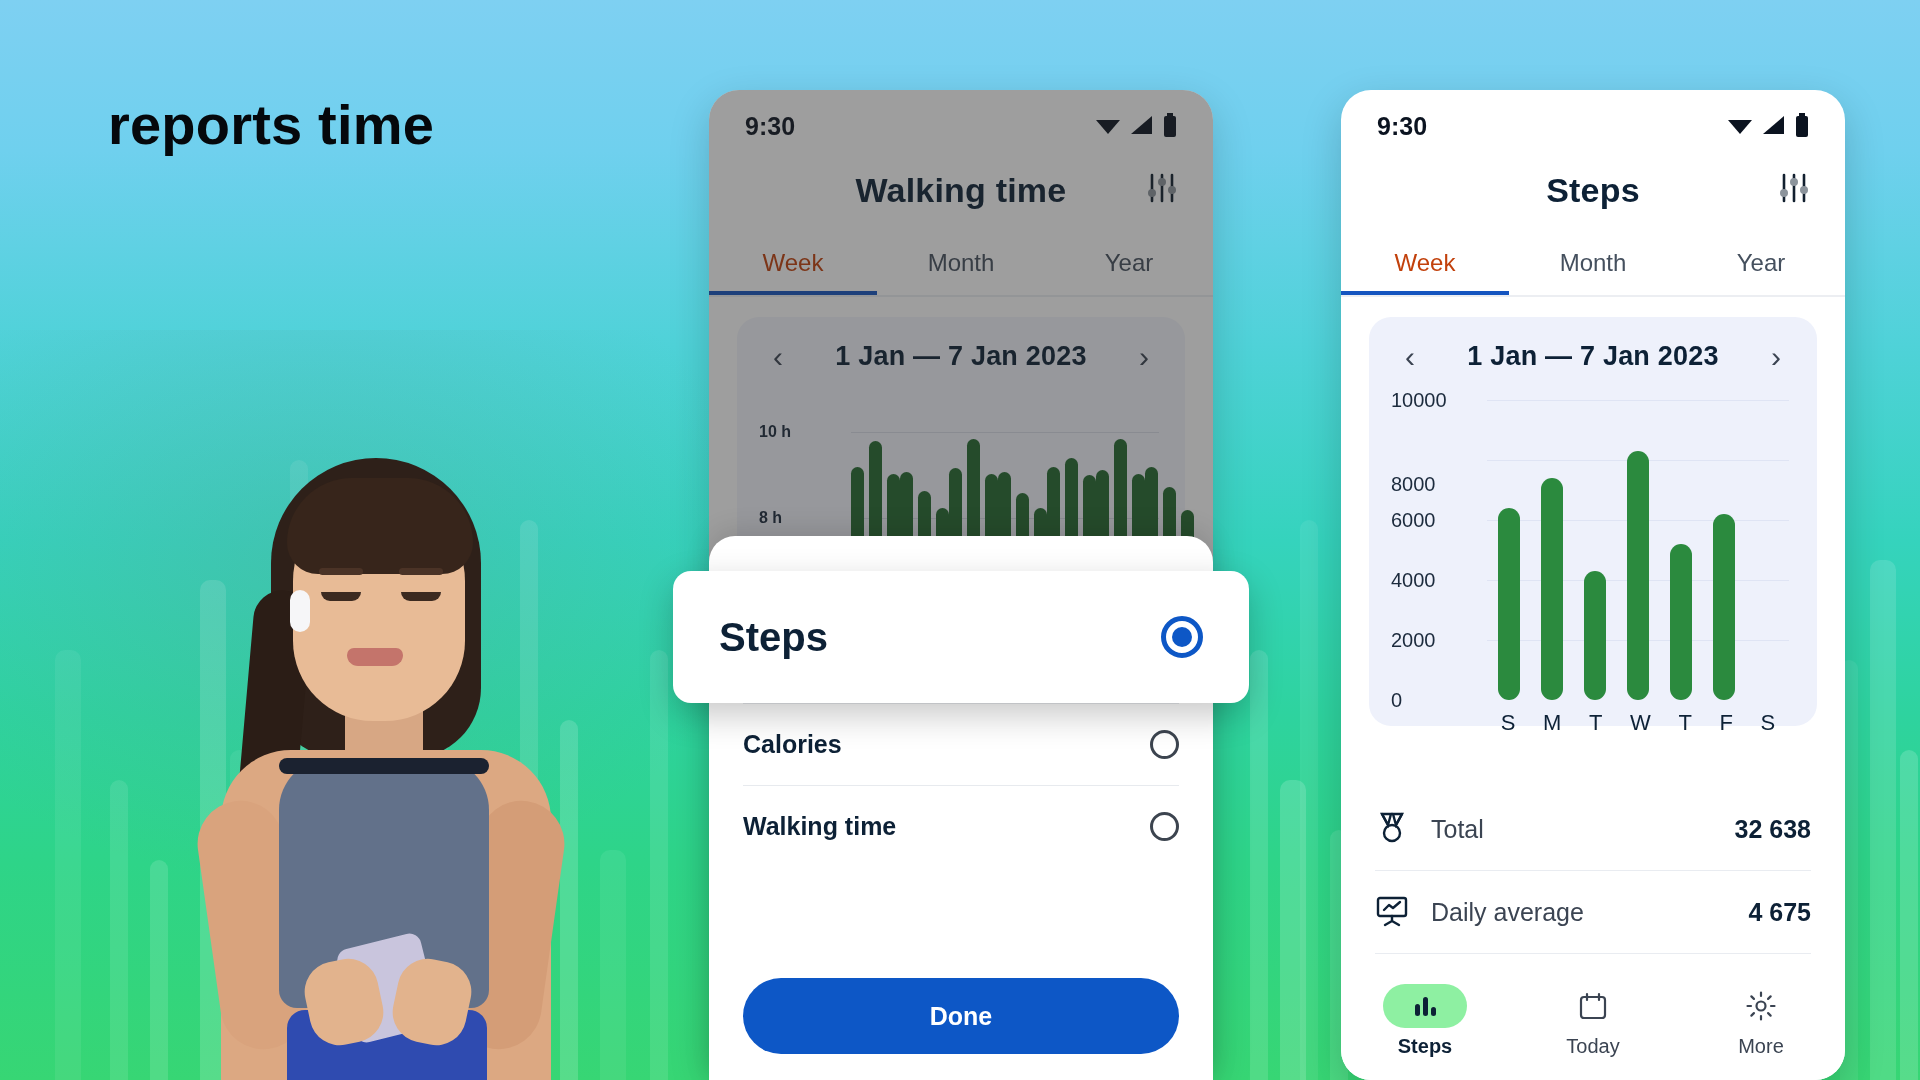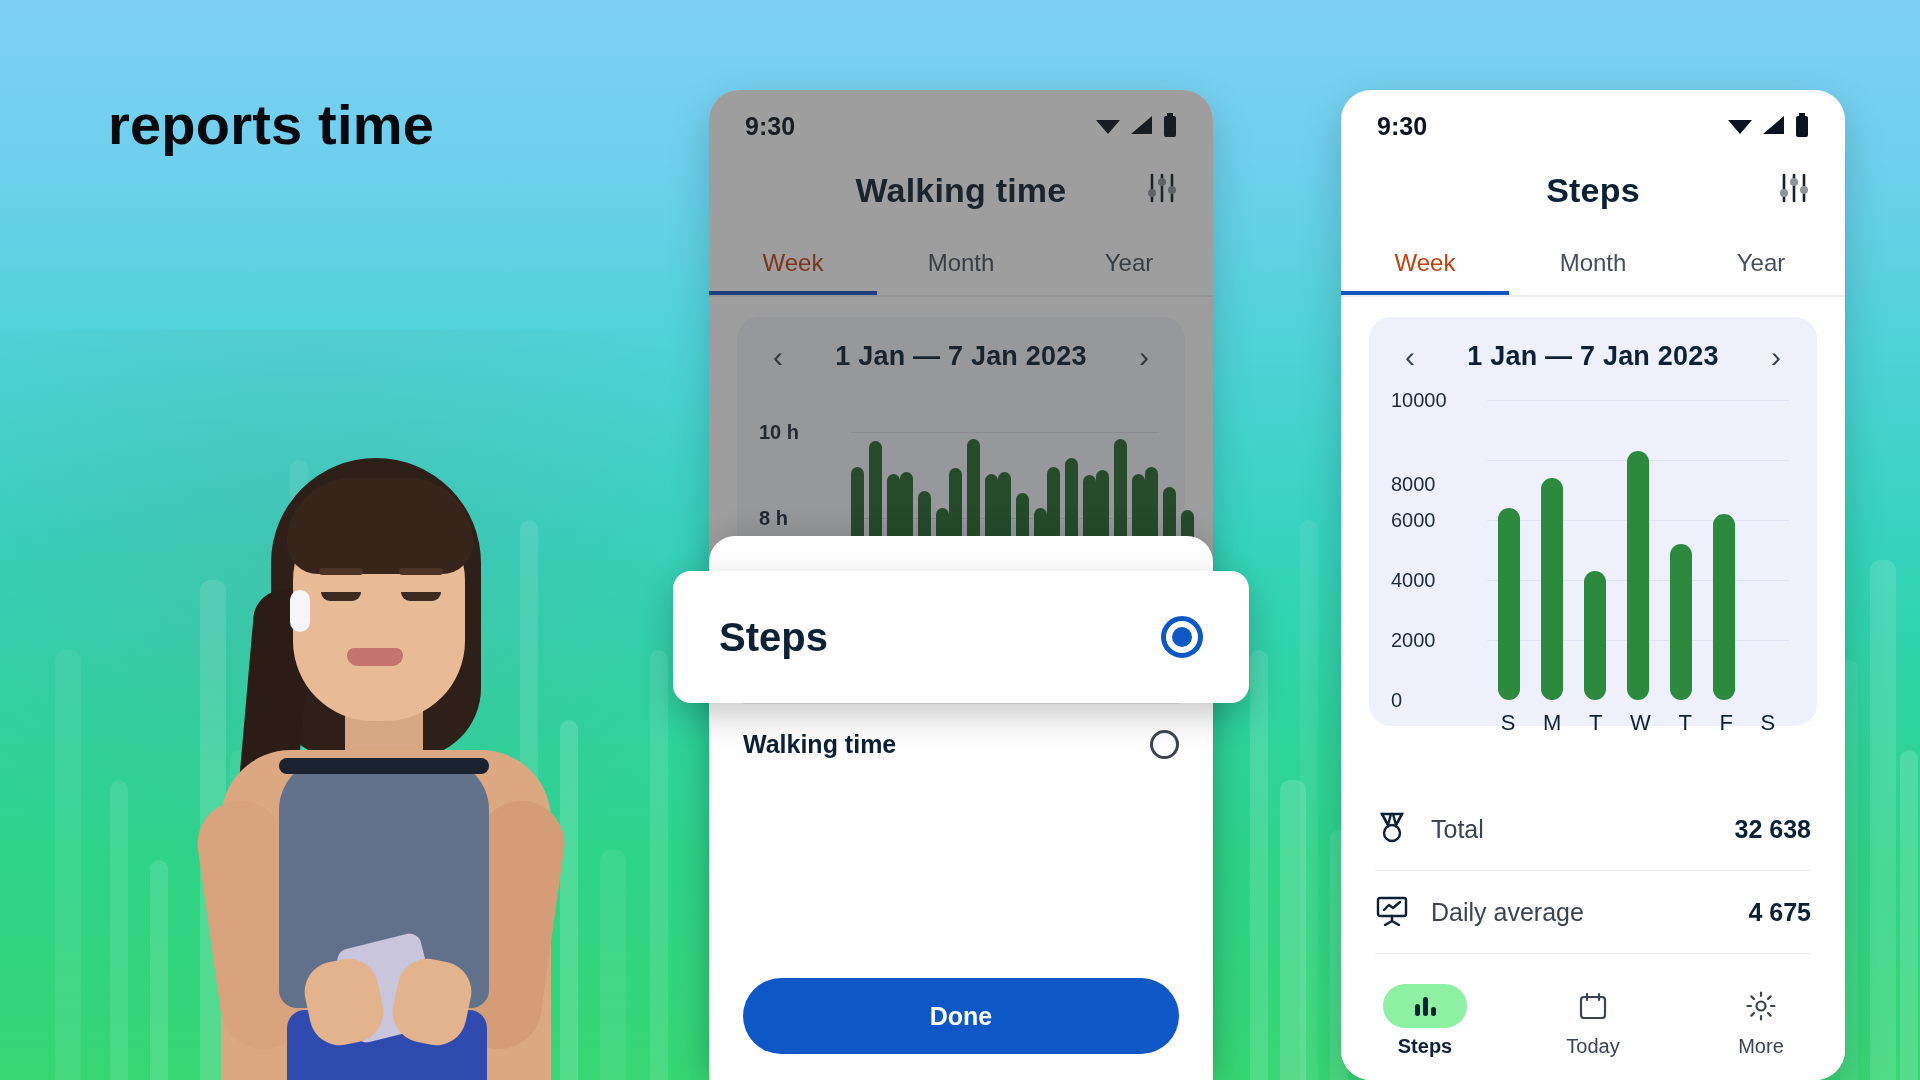--- a/index.html
+++ b/index.html
@@ -108,21 +108,21 @@
   .bottomnav { position:absolute; bottom:0; left:0; right:0; height:112px; background:#fff;
      display:flex; align-items:center; justify-content:space-around; padding-bottom:6px;}
   .navitem { display:flex; flex-direction:column; align-items:center; gap:7px; }
   .navpill { width:84px; height:44px; border-radius:22px; display:flex; align-items:center; justify-content:center; }
   .navpill.on { background:#8ef0a2; }
   .navlabel { font-size:20px; color:#3b4452; }
   .navlabel.on { color:#0d2136; font-weight:bold; }
 
   
   .miniplot { position:relative; height:190px; margin-top:26px; }
-  .mlab { position:absolute; left:0; font-size:20px; color:#1c2b3d; font-weight:bold; transform:translateY(-50%); }
+  .mlab { position:absolute; left:0; font-size:16px; color:#1c2b3d; font-weight:bold; transform:translateY(-50%); }
   .mgline { position:absolute; left:92px; right:4px; height:1px; background:#d9dde8; }
   .mgroups { position:absolute; left:92px; right:4px; bottom:0; top:0;
      display:flex; align-items:flex-end; justify-content:space-between; }
   .mgroup { display:flex; align-items:flex-end; gap:5px; }
   .mbar { width:13px; background:#24692f; border-radius:7px; }
 
   
   .sheet { position:absolute; left:709px; top:536px; width:504px; height:544px;
      background:#fff; border-radius:26px 26px 0 0; box-shadow:0 -6px 26px rgba(0,0,0,.12); z-index:40;}
   .sheet-list { padding:86px 34px 0; }
@@ -468,20 +468,24 @@
   </div>
 </div>
 
 <div class="sheet">
   <div class="sheet-list">
     <div class="opt">
       <span class="olab">Distance</span>
       <span class="radio"></span>
     </div>
     <div class="opt">
+      <span class="olab">Calories</span>
+      <span class="radio"></span>
+    </div>
+    <div class="opt">
       <span class="olab">Walking time</span>
       <span class="radio"></span>
     </div>
   </div>
   <div class="donebtn">Done</div>
 </div>
 
 <div class="selcard">
   <span class="slab">Steps</span>
   <span class="radio-on">

